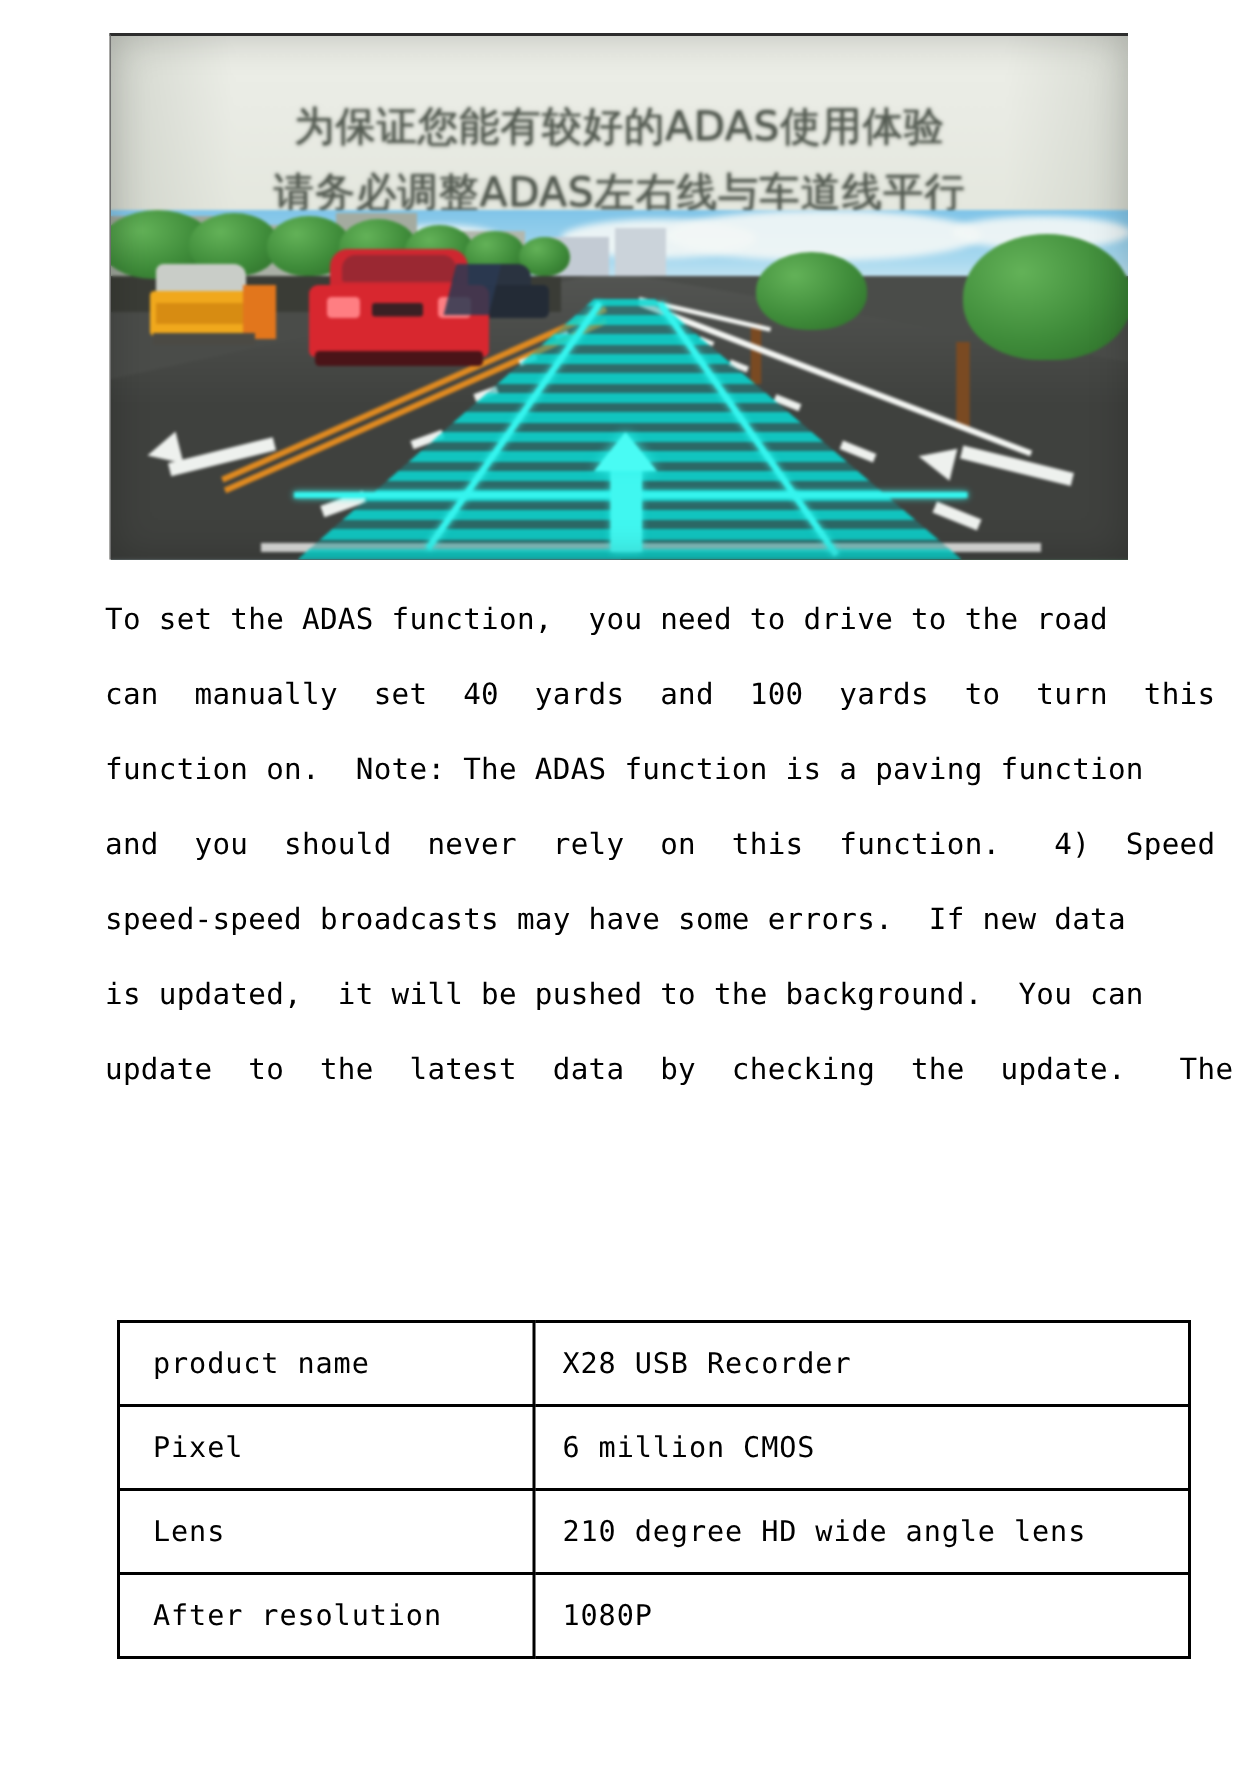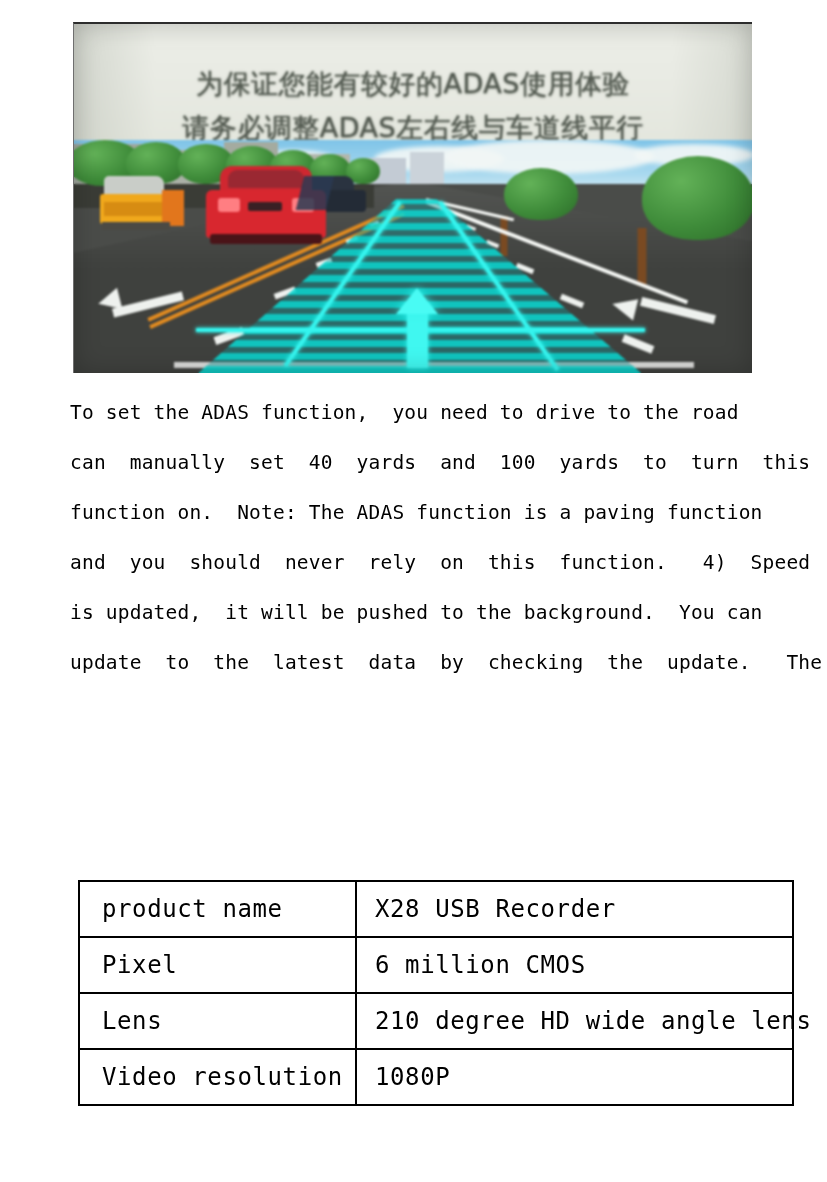--- a/index.html
+++ b/index.html
@@ -226,21 +226,21 @@
 
   
   .spec-table {
     position: absolute;
     left: 78px;
     top: 880px;
     width: 672px;
     border-collapse: collapse;
     table-layout: fixed;
     font-family: "DejaVu Sans Mono", "Liberation Mono", monospace;
-    font-size: 24px;
+    font-size: 19px;
   }
   .spec-table td {
     border: 2px solid #000000;
     height: 54px;
     padding: 0 0 0 22px;
     vertical-align: middle;
     letter-spacing: 0.6px;
     white-space: nowrap;
   }
   .spec-table td.k { width: 253px; }
@@ -374,38 +374,39 @@
 
     <div class="fig-blur"></div>
     <div class="fig-vignette"></div>
   </div>
 
   <div class="body-text">
     <span class="ln">To set the ADAS function,  you need to drive to the road</span>
     <span class="ln">can  manually  set  40  yards  and  100  yards  to  turn  this</span>
     <span class="ln">function on.  Note: The ADAS function is a paving function</span>
     <span class="ln">and  you  should  never  rely  on  this  function.   4)  Speed</span>
+    <span class="ln">speed-speed broadcasts may have some errors.  If new data</span>
     <span class="ln">is updated,  it will be pushed to the background.  You can</span>
     <span class="ln">update  to  the  latest  data  by  checking  the  update.   The</span>
   </div>
 
   <table class="spec-table">
     <tbody>
       <tr>
         <td class="k">product name</td>
         <td class="v">X28 USB Recorder</td>
       </tr>
       <tr>
         <td class="k">Pixel</td>
         <td class="v">6 million CMOS</td>
       </tr>
       <tr>
         <td class="k">Lens</td>
         <td class="v">210 degree HD wide angle lens</td>
       </tr>
       <tr>
-        <td class="k">Video resolution</td>
+        <td class="k">After resolution</td>
         <td class="v">1080P</td>
       </tr>
     </tbody>
   </table>
 
 </div>
 
 </body></html>

